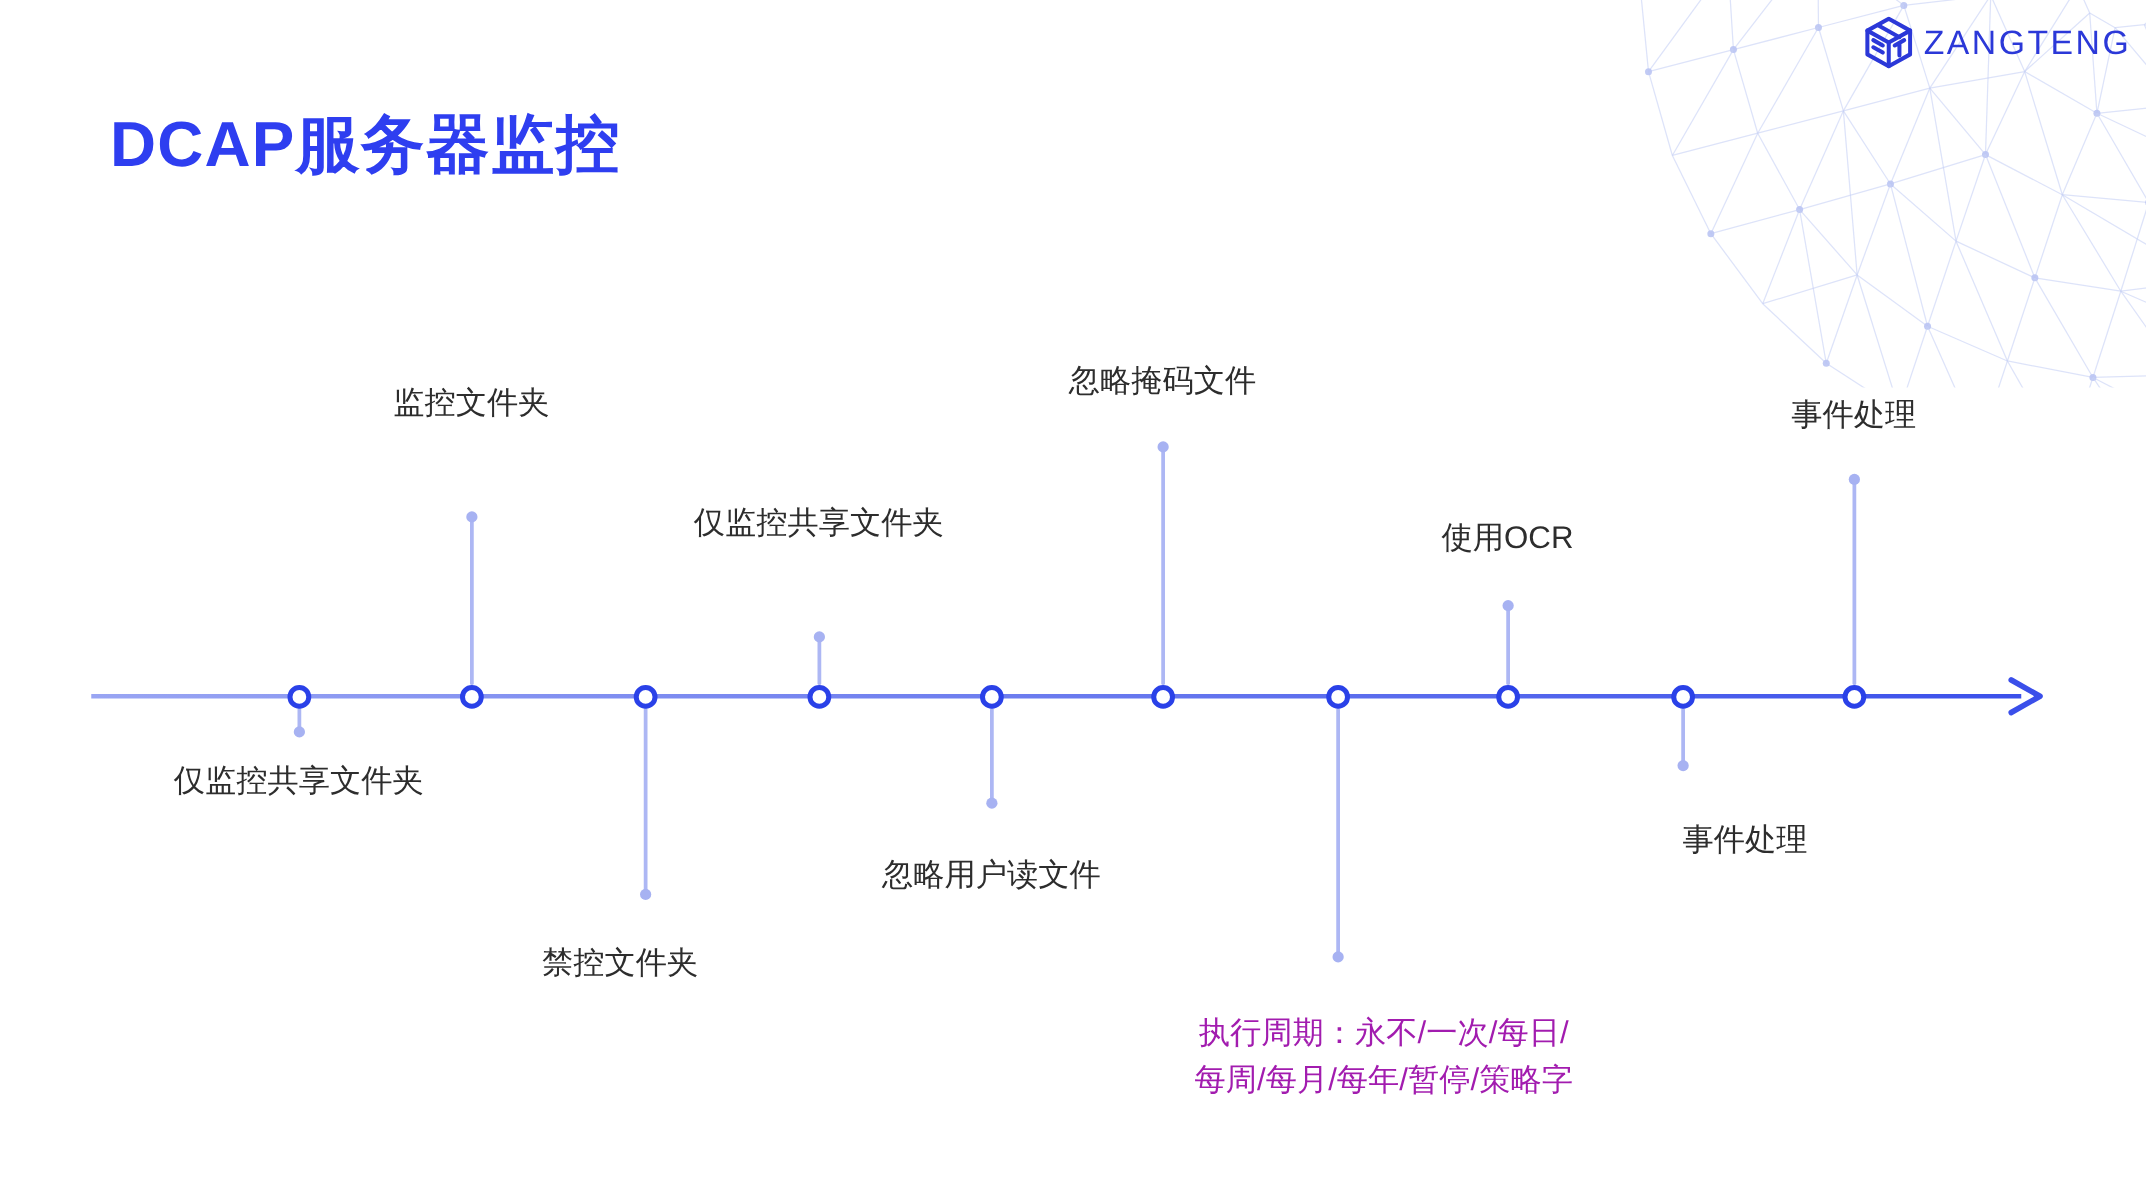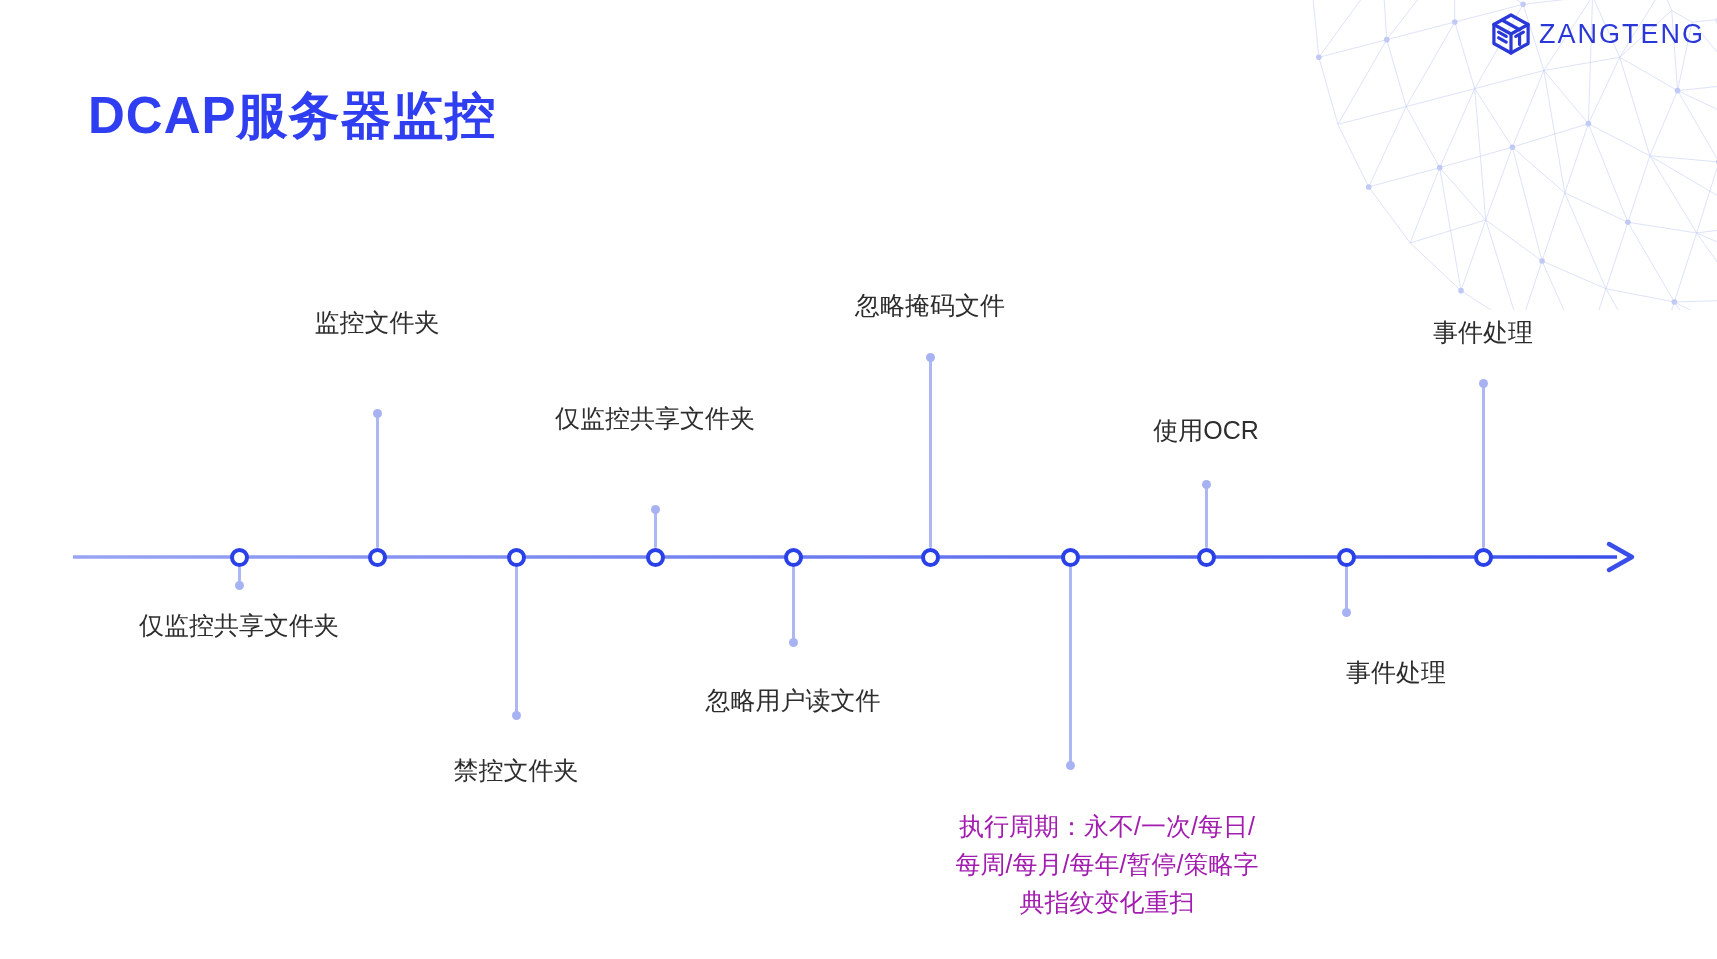--- a/index.html
+++ b/index.html
@@ -300,21 +300,21 @@
   <div class="tl-label" style="left:239px;top:608px">仅监控共享文件夹</div>
 
   <span class="stem" style="left:375.5px;top:414px;height:134px"></span>
   <span class="tl-dot" style="left:372.5px;top:409px"></span>
   <span class="ring" style="left:367.5px;top:547.5px"></span>
   <div class="tl-label" style="left:377px;top:305px">监控文件夹</div>
 
   <span class="stem" style="left:514.5px;top:566px;height:150px"></span>
   <span class="tl-dot" style="left:511.5px;top:711px"></span>
   <span class="ring" style="left:506.5px;top:547.5px"></span>
-  <div class="tl-label" style="left:516px;top:753px">禁控文件夹</div>
+  <div class="tl-label" style="left:496px;top:753px">禁控文件夹</div>
 
   <span class="stem" style="left:653.5px;top:510px;height:38px"></span>
   <span class="tl-dot" style="left:650.5px;top:505px"></span>
   <span class="ring" style="left:645.5px;top:547.5px"></span>
   <div class="tl-label" style="left:655px;top:401px">仅监控共享文件夹</div>
 
   <span class="stem" style="left:791.5px;top:566px;height:77px"></span>
   <span class="tl-dot" style="left:788.5px;top:638px"></span>
   <span class="ring" style="left:783.5px;top:547.5px"></span>
   <div class="tl-label" style="left:793px;top:683px">忽略用户读文件</div>
@@ -323,21 +323,20 @@
   <span class="tl-dot" style="left:925.5px;top:353px"></span>
   <span class="ring" style="left:920.5px;top:547.5px"></span>
   <div class="tl-label" style="left:930px;top:288px">忽略掩码文件</div>
 
   <span class="stem" style="left:1068.5px;top:566px;height:200px"></span>
   <span class="tl-dot" style="left:1065.5px;top:761px"></span>
   <span class="ring" style="left:1060.5px;top:547.5px"></span>
   <div class="tl-label-block" style="left:1107px;top:807px">
     <div>执行周期：永不/一次/每日/</div>
     <div>每周/每月/每年/暂停/策略字</div>
-    <div>典指纹变化重扫</div>
   </div>
 
   <span class="stem" style="left:1204.5px;top:485px;height:63px"></span>
   <span class="tl-dot" style="left:1201.5px;top:480px"></span>
   <span class="ring" style="left:1196.5px;top:547.5px"></span>
   <div class="tl-label" style="left:1206px;top:413px">使用OCR</div>
 
   <span class="stem" style="left:1344.5px;top:566px;height:47px"></span>
   <span class="tl-dot" style="left:1341.5px;top:608px"></span>
   <span class="ring" style="left:1336.5px;top:547.5px"></span>

